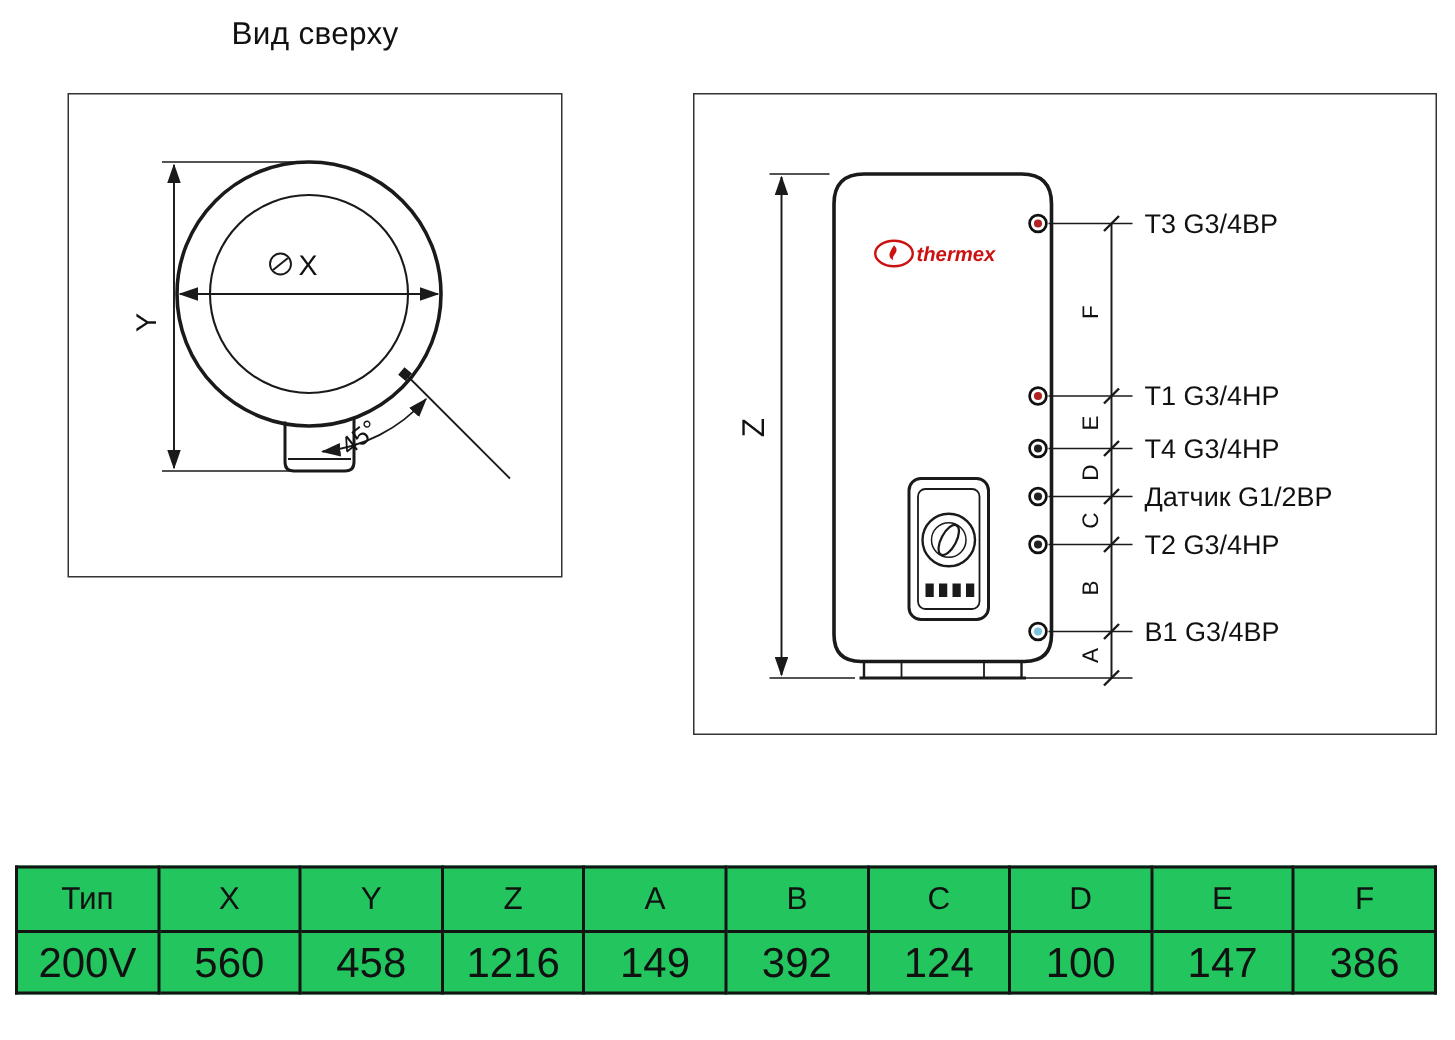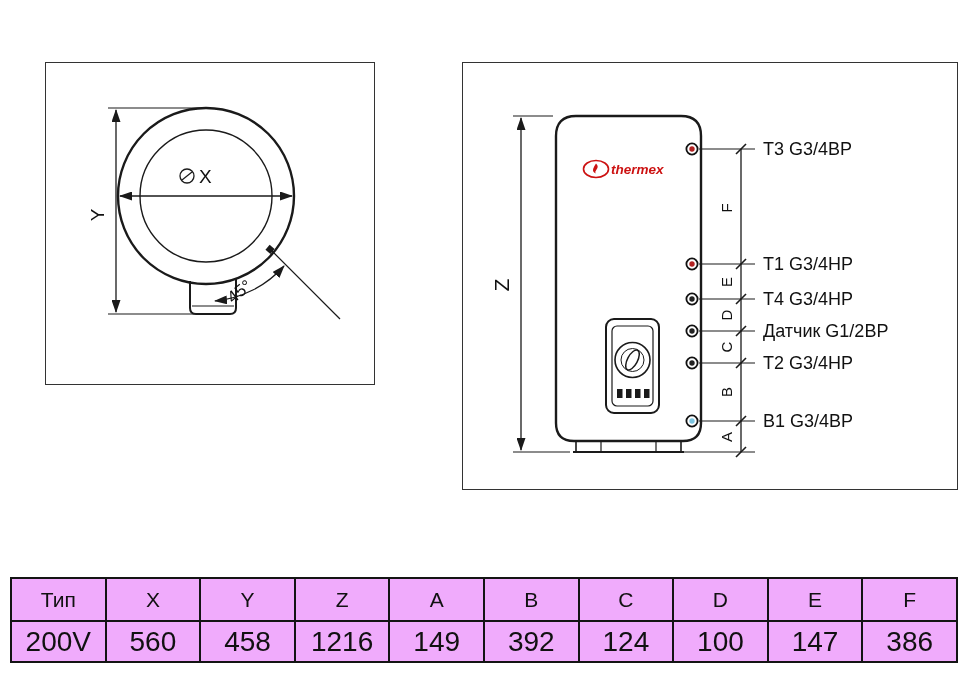--- a/index.html
+++ b/index.html
@@ -7,30 +7,31 @@
   body {
     width:970px; height:693px;
     font-family:"Liberation Sans", sans-serif;
     color:#1a1a1a;
   }
   .canvas { position:relative; width:970px; height:693px; background:#fff; overflow:hidden; }
   .view-title { position:absolute; text-align:center; font-size:21px; color:#111; letter-spacing:0.2px; }
   .panel { position:absolute; border:1.6px solid #333; background:#fff; }
   svg { display:block; }
   .table-title { position:absolute; left:10px; top:534px; width:948px; text-align:center; font-size:21px; color:#111; }
-  .dim-table { position:absolute; left:10px; top:577px; width:948px; border-collapse:collapse; table-layout:fixed; background:#f0abfc; }
+  .dim-table { position:absolute; left:10px; top:577px; width:948px; border-collapse:collapse; table-layout:fixed; background:#22c55e; }
   .dim-table th, .dim-table td { border:2px solid #141414; text-align:center; font-weight:400; color:#111; }
   .dim-table th { height:43px; font-size:21px; }
   .dim-table td { height:41px; font-size:28px; }
 </style>
 </head>
 <body>
 
 <div class="canvas">
 
+  <div class="view-title" style="left:45px; top:11px; width:330px;">Вид сверху</div>
 
   <div class="panel" style="left:45px; top:62px; width:330px; height:323px;">
     <svg width="327" height="320" viewBox="0 0 327 320">
       <defs>
         <marker id="arrT" markerWidth="13" markerHeight="9" refX="12" refY="4.5" orient="auto-start-reverse" markerUnits="userSpaceOnUse">
           <path d="M0,0 L13,4.5 L0,9 Z" fill="#1a1a1a"></path>
         </marker>
       </defs>
 
       <g stroke="#1a1a1a" fill="none">

